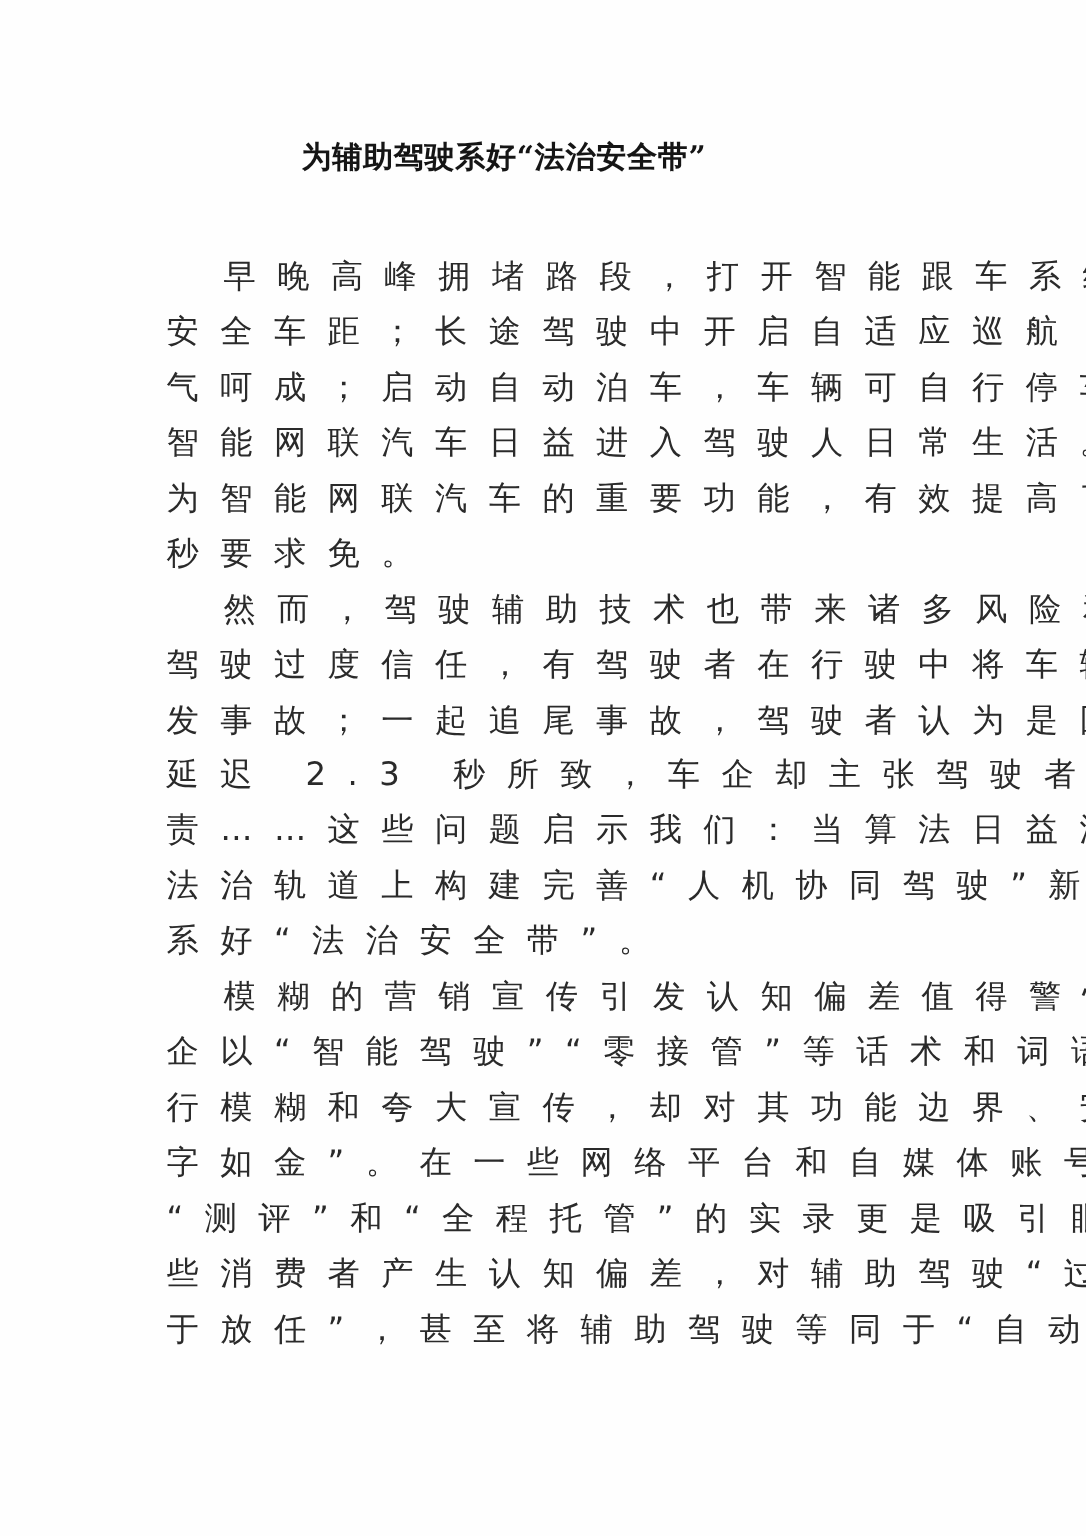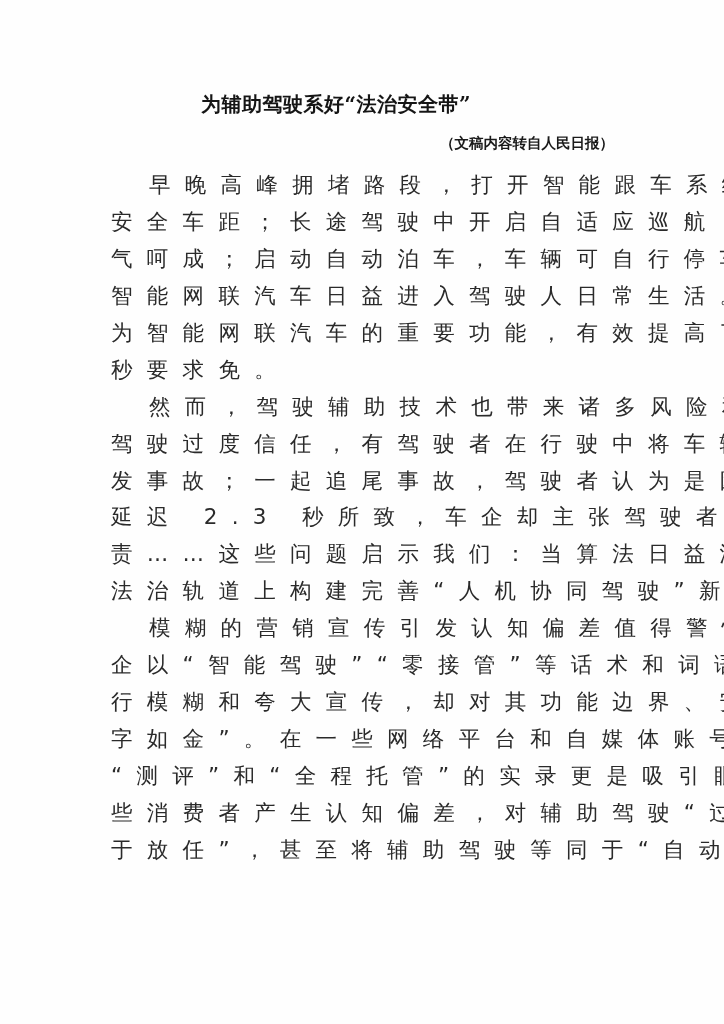--- a/index.html
+++ b/index.html
@@ -65,40 +65,40 @@
     }
     .line.indent {
       padding-left: 38px;
     }
   </style>
 </head>
 <body>
 
 <div class="page">
   <div class="title">为辅助驾驶系好“法治安全带”</div>
-  <div class="source">（文稿内容转自人民日报）</div>
 
   <div class="body">
 
     <div>
       <span class="line indent">早晚高峰拥堵路段，打开智能跟车系统，车辆自动保持</span>
       <span class="line">安全车距；长途驾驶中开启自适应巡航，自动超车、变道一</span>
       <span class="line">气呵成；启动自动泊车，车辆可自行停车入库……近年来，</span>
       <span class="line">智能网联汽车日益进入驾驶人日常生活。其中，辅助驾驶作</span>
       <span class="line">为智能网联汽车的重要功能，有效提高了驾驶效率、便利性</span>
       <span class="line">秒要求免。</span>
     </div>
 
     <div>
       <span class="line indent">然而，驾驶辅助技术也带来诸多风险和问题。因对辅助</span>
       <span class="line">驾驶过度信任，有驾驶者在行驶中将车辆全程托管，最终引</span>
       <span class="line">发事故；一起追尾事故，驾驶者认为是因辅助驾驶系统预警</span>
       <span class="line">延迟 2.3 秒所致，车企却主张驾驶者脱手时间达 8 秒要求免</span>
       <span class="line">责……这些问题启示我们：当算法日益深度介入驾驶，应在</span>
       <span class="line">法治轨道上构建完善“人机协同驾驶”新秩序，为辅助驾驶</span>
+      <span class="line">系好“法治安全带”。</span>
     </div>
 
     <div>
       <span class="line indent">模糊的营销宣传引发认知偏差值得警惕。现实中，有车</span>
       <span class="line">企以“智能驾驶”“零接管”等话术和词语，对辅助驾驶进</span>
       <span class="line">行模糊和夸大宣传，却对其功能边界、安全操作规程等“惜</span>
       <span class="line">字如金”。在一些网络平台和自媒体账号上，“解放双手”的</span>
       <span class="line">“测评”和“全程托管”的实录更是吸引眼球。这极易让一</span>
       <span class="line">些消费者产生认知偏差，对辅助驾驶“过度信任”乃至“过</span>
       <span class="line">于放任”，甚至将辅助驾驶等同于“自动驾驶”，带来驾驶安</span>

